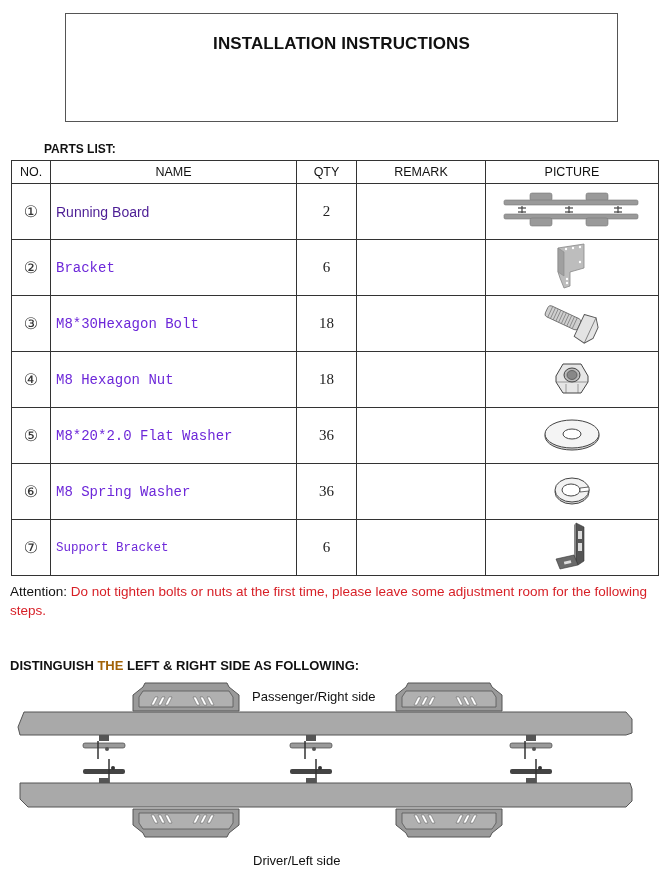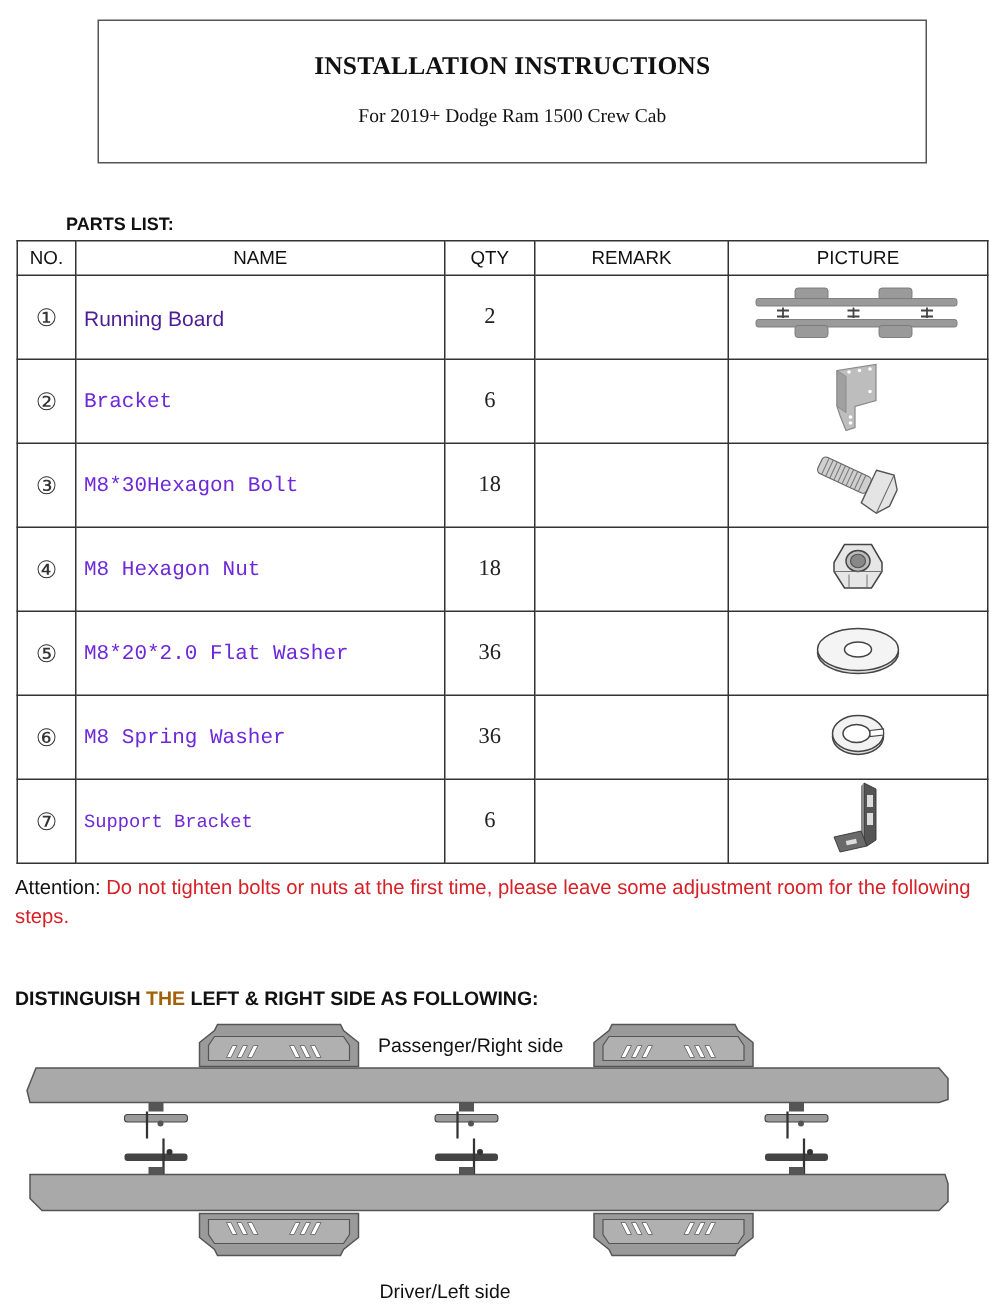--- a/index.html
+++ b/index.html
@@ -1,19 +1,19 @@
 <!DOCTYPE html>
 <html><head>
 <meta charset="utf-8">
 <style>
   html, body { margin:0; padding:0; background:#ffffff; }
   body { width:663px; height:869px; position:relative; overflow:hidden;
          font-family:"Liberation Sans", sans-serif; color:#111; }
   .abs { position:absolute; }
-  .title-box { left:65px; top:13px; width:553px; height:96px; border:1.5px solid #555; box-sizing:border-box;font-family:Liberation Serif, serif; }
+  .title-box { left:65px; top:13px; width:553px; height:109px; border:1.5px solid #555; box-sizing:border-box; }
   .title-main { left:0; right:0; top:20px; text-align:center; font-weight:bold; font-size:17px; letter-spacing:0.1px; }
   .title-sub { left:0; right:0; top:55px; text-align:center; font-size:13px; }
   .section-label { font-weight:bold; font-size:12px;padding-left:28px; }
   table.parts { position:absolute; left:11px; top:160px; width:647px; border-collapse:collapse; table-layout:fixed; }
   table.parts td, table.parts th { border:1.5px solid #333; padding:0; }
   table.parts th { height:22px; font-weight:normal; font-size:12.5px; text-align:center; }
   table.parts td { height:55px; }
   .c-no { text-align:center; font-family:"DejaVu Serif", serif; font-size:16px; color:#333; }
   .c-name { padding-left:5px !important; font-family:"Liberation Mono", monospace; font-size:14px; color:#6d28d9; }
   .c-name.red { font-family:"Liberation Sans", sans-serif; color:#4c1d95; font-size:14px; }
@@ -24,21 +24,20 @@
   .attention .red { color:#d71f26; }
   .dist { left:10px; top:658px; font-weight:bold; font-size:13px; }
   .dist .red { color:#a16207; }
   .lbl { font-size:13px; }
 </style>
 </head>
 <body>
 
 <div class="abs title-box">
   <div class="abs title-main">INSTALLATION INSTRUCTIONS</div>
-  <div class="abs title-sub">For 2019+ Dodge Ram 1500 Crew Cab</div>
 </div>
 
 <div class="abs section-label" style="left:16px; top:142px;">PARTS LIST:</div>
 
 <table class="parts">
   <colgroup>
     <col style="width:39px">
       <col style="width:246px">
       <col style="width:60px">
       <col style="width:129px">

